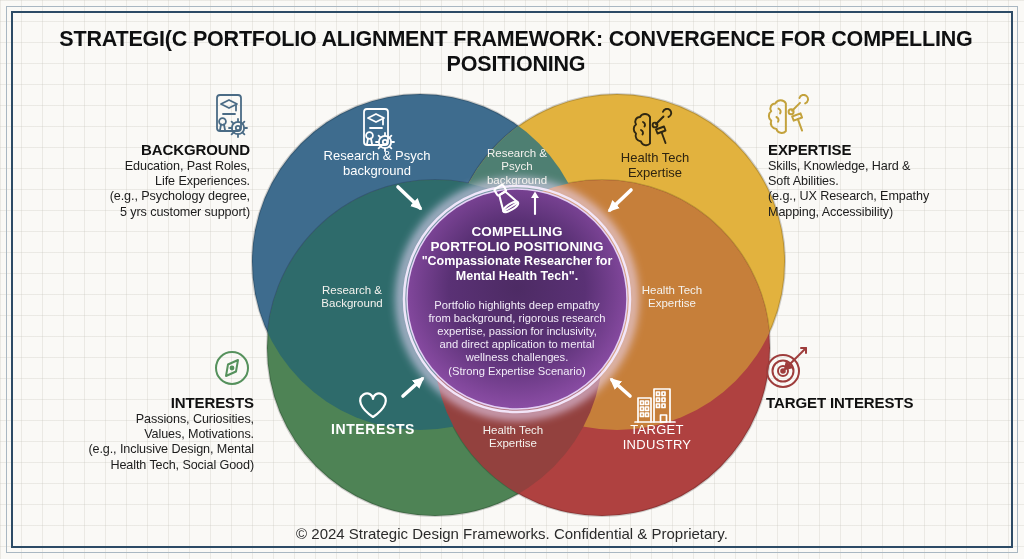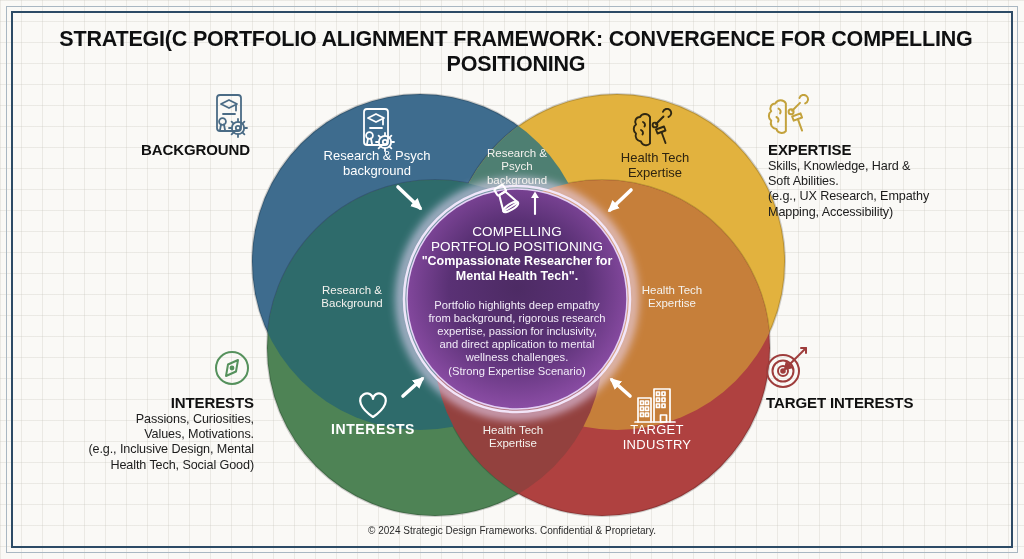--- a/index.html
+++ b/index.html
@@ -38,28 +38,28 @@
   .toplens-label{left:465px;top:147px;width:104px;}
   .yellow-label{left:585px;top:150px;width:140px;color:#2e2410;}
   .leftlens-label{left:292px;top:284px;width:120px;}
   .rightlens-label{left:612px;top:284px;width:120px;}
   .green-label{left:303px;top:421px;width:140px;font-size:14px;font-weight:bold;letter-spacing:.6px;}
   .bottomlens-label{left:453px;top:424px;width:120px;}
   .red-label{left:587px;top:422px;width:140px;letter-spacing:.3px;}
 
   
   .center-text{position:absolute;left:409px;top:224px;width:216px;text-align:center;color:#fff;}
-  .c-title{font-size:13.5px;font-weight:normal;line-height:1.12;letter-spacing:.1px;}
+  .c-title{font-size:13.5px;font-weight:bold;line-height:1.12;letter-spacing:.1px;}
   .c-sub{font-size:12.5px;font-weight:bold;margin-top:5px;line-height:1.12;}
   .c-quote{font-size:12.5px;font-weight:bold;line-height:1.15;}
   .c-body{font-size:11.2px;line-height:1.17;margin-top:16px;color:#f2ecf8;}
   .c-note{font-size:11.2px;line-height:1.17;margin-top:1px;color:#f2ecf8;}
 
   .footer{position:absolute;left:0;right:0;top:525px;text-align:center;
-    font-size:10px;color:#2b2b2b;}
+    font-size:15px;color:#2b2b2b;}
 
   svg.icon{display:block;}
   .stk{fill:none;stroke-linecap:round;stroke-linejoin:round;}
 </style>
 </head>
 <body>
 
 <div class="canvas">
 
   <h1 class="title">STRATEGI(C PORTFOLIO ALIGNMENT FRAMEWORK: CONVERGENCE FOR COMPELLING POSITIONING</h1>
@@ -239,20 +239,21 @@
 
   <div class="center-text">
     <div class="c-title">COMPELLING<br>PORTFOLIO POSITIONING</div>
     <div class="c-quote">"Compassionate Researcher for<br>Mental Health Tech".</div>
     <div class="c-body">Portfolio highlights deep empathy<br>from background, rigorous research<br>expertise, passion for inclusivity,<br>and direct application to mental<br>wellness challenges.</div>
     <div class="c-note">(Strong Expertise Scenario)</div>
   </div>
 
   <div class="panel right-al" style="left:56px;top:141px;width:194px">
     <div class="p-head">BACKGROUND</div>
+    <div class="p-body">Education, Past Roles,<br>Life Experiences.<br>(e.g., Psychology degree,<br>5 yrs customer support)</div>
   </div>
 
   <div class="panel" style="left:768px;top:141px;width:206px">
     <div class="p-head">EXPERTISE</div>
     <div class="p-body">Skills, Knowledge, Hard &amp;<br>Soft Abilities.<br>(e.g., UX Research, Empathy<br>Mapping, Accessibility)</div>
   </div>
 
   <div class="panel right-al" style="left:56px;top:394px;width:198px">
     <div class="p-head">INTERESTS</div>
     <div class="p-body">Passions, Curiosities,<br>Values, Motivations.<br>(e.g., Inclusive Design, Mental<br>Health Tech, Social Good)</div>

